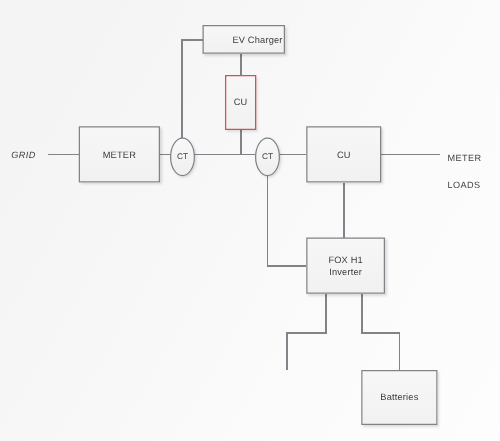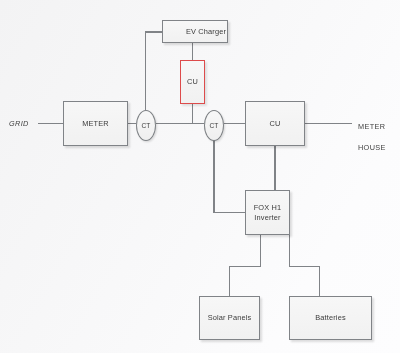--- a/index.html
+++ b/index.html
@@ -44,23 +44,23 @@
     z-index: 3;
   }
   .node .lbl { display: block; width: 100%; }
 
   
   #node-ev-charger { left: 162px; top: 20px;  width: 66px; height: 23px; padding-left: 22px; }
   #node-cu-red     { left: 180px; top: 60px;  width: 25px; height: 44px;
                      border: 1.4px solid #dd4b4b; box-shadow: 1.5px 1.5px 2px rgba(0,0,0,0.10); }
   #node-meter      { left: 63px;  top: 101px; width: 65px; height: 45px; justify-content: center; }
   #node-cu-main    { left: 245px; top: 101px; width: 60px; height: 45px; }
-  #node-inverter   { left: 245px; top: 190px; width: 45px; height: 45px; }
+  #node-inverter   { left: 245px; top: 190px; width: 63px; height: 45px; }
   #node-solar      { left: 199px; top: 296px; width: 61px; height: 44px; }
-  #node-batteries  { left: 289px; top: 296px; width: 83px; height: 44px; }
+  #node-batteries  { left: 289px; top: 296px; width: 61px; height: 44px; }
 
   
   .ct {
     position: absolute;
     box-sizing: border-box;
     width: 20px; height: 31px;
     border: 1px solid #7d8084;
     border-radius: 50% / 50%;
     background: linear-gradient(180deg,#f8f8f8 0%, #efefef 100%);
     box-shadow: 1.2px 1.2px 2px rgba(0,0,0,0.12);
@@ -145,28 +145,25 @@
     <span class="lbl">CU</span>
   </div>
 
   <div class="node" id="node-inverter">
     <span class="lbl">
       <span>FOX H1</span><br>
       <span>Inverter</span>
     </span>
   </div>
 
-  <div class="node" id="node-solar">
-    <span class="lbl">Solar Panels</span>
-  </div>
 
   <div class="node" id="node-batteries">
     <span class="lbl">Batteries</span>
   </div>
 
   <div class="edge-label" id="label-grid">GRID</div>
 
   <div class="edge-label" id="label-house-loads">
     <span>METER</span><br>
-    <span>HOUSE</span>
+    <span>LOADS</span>
   </div>
 
 </div>
 
 </body></html>

